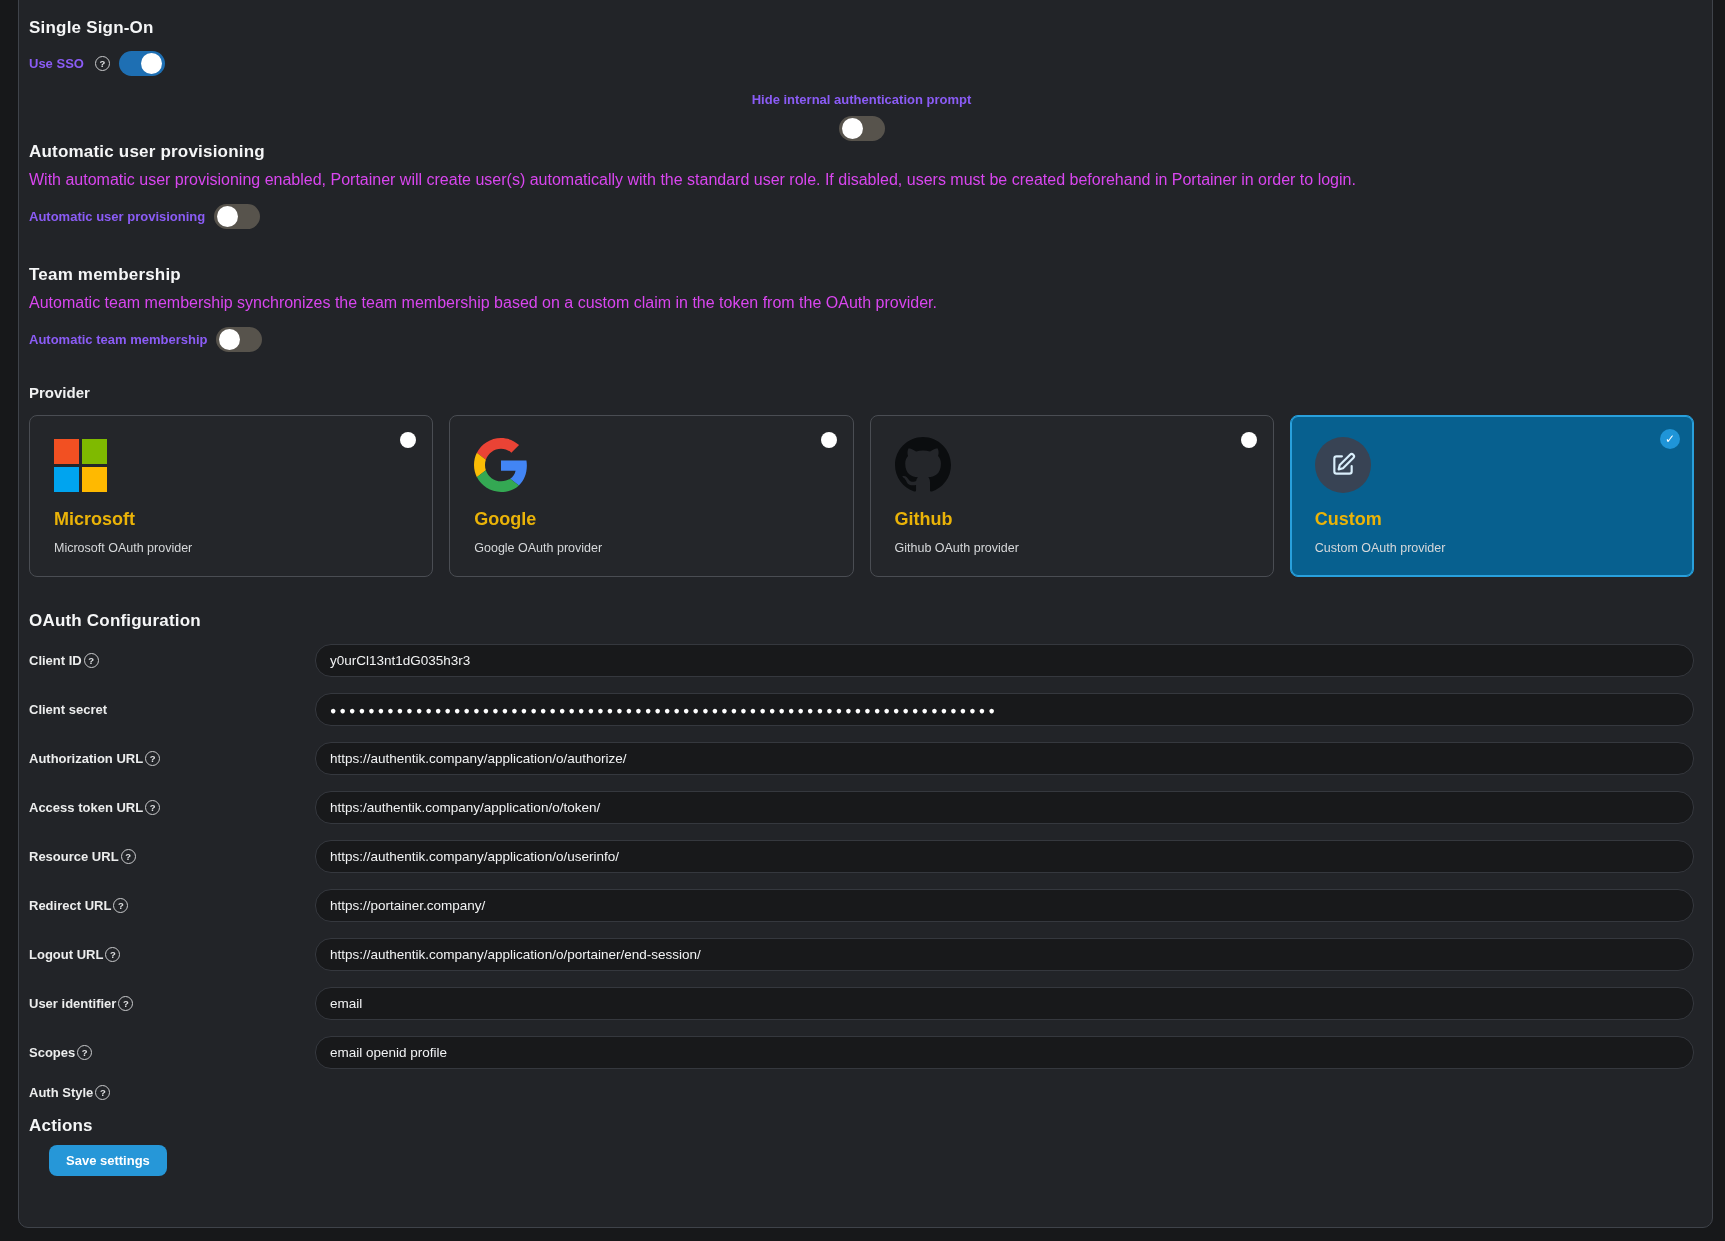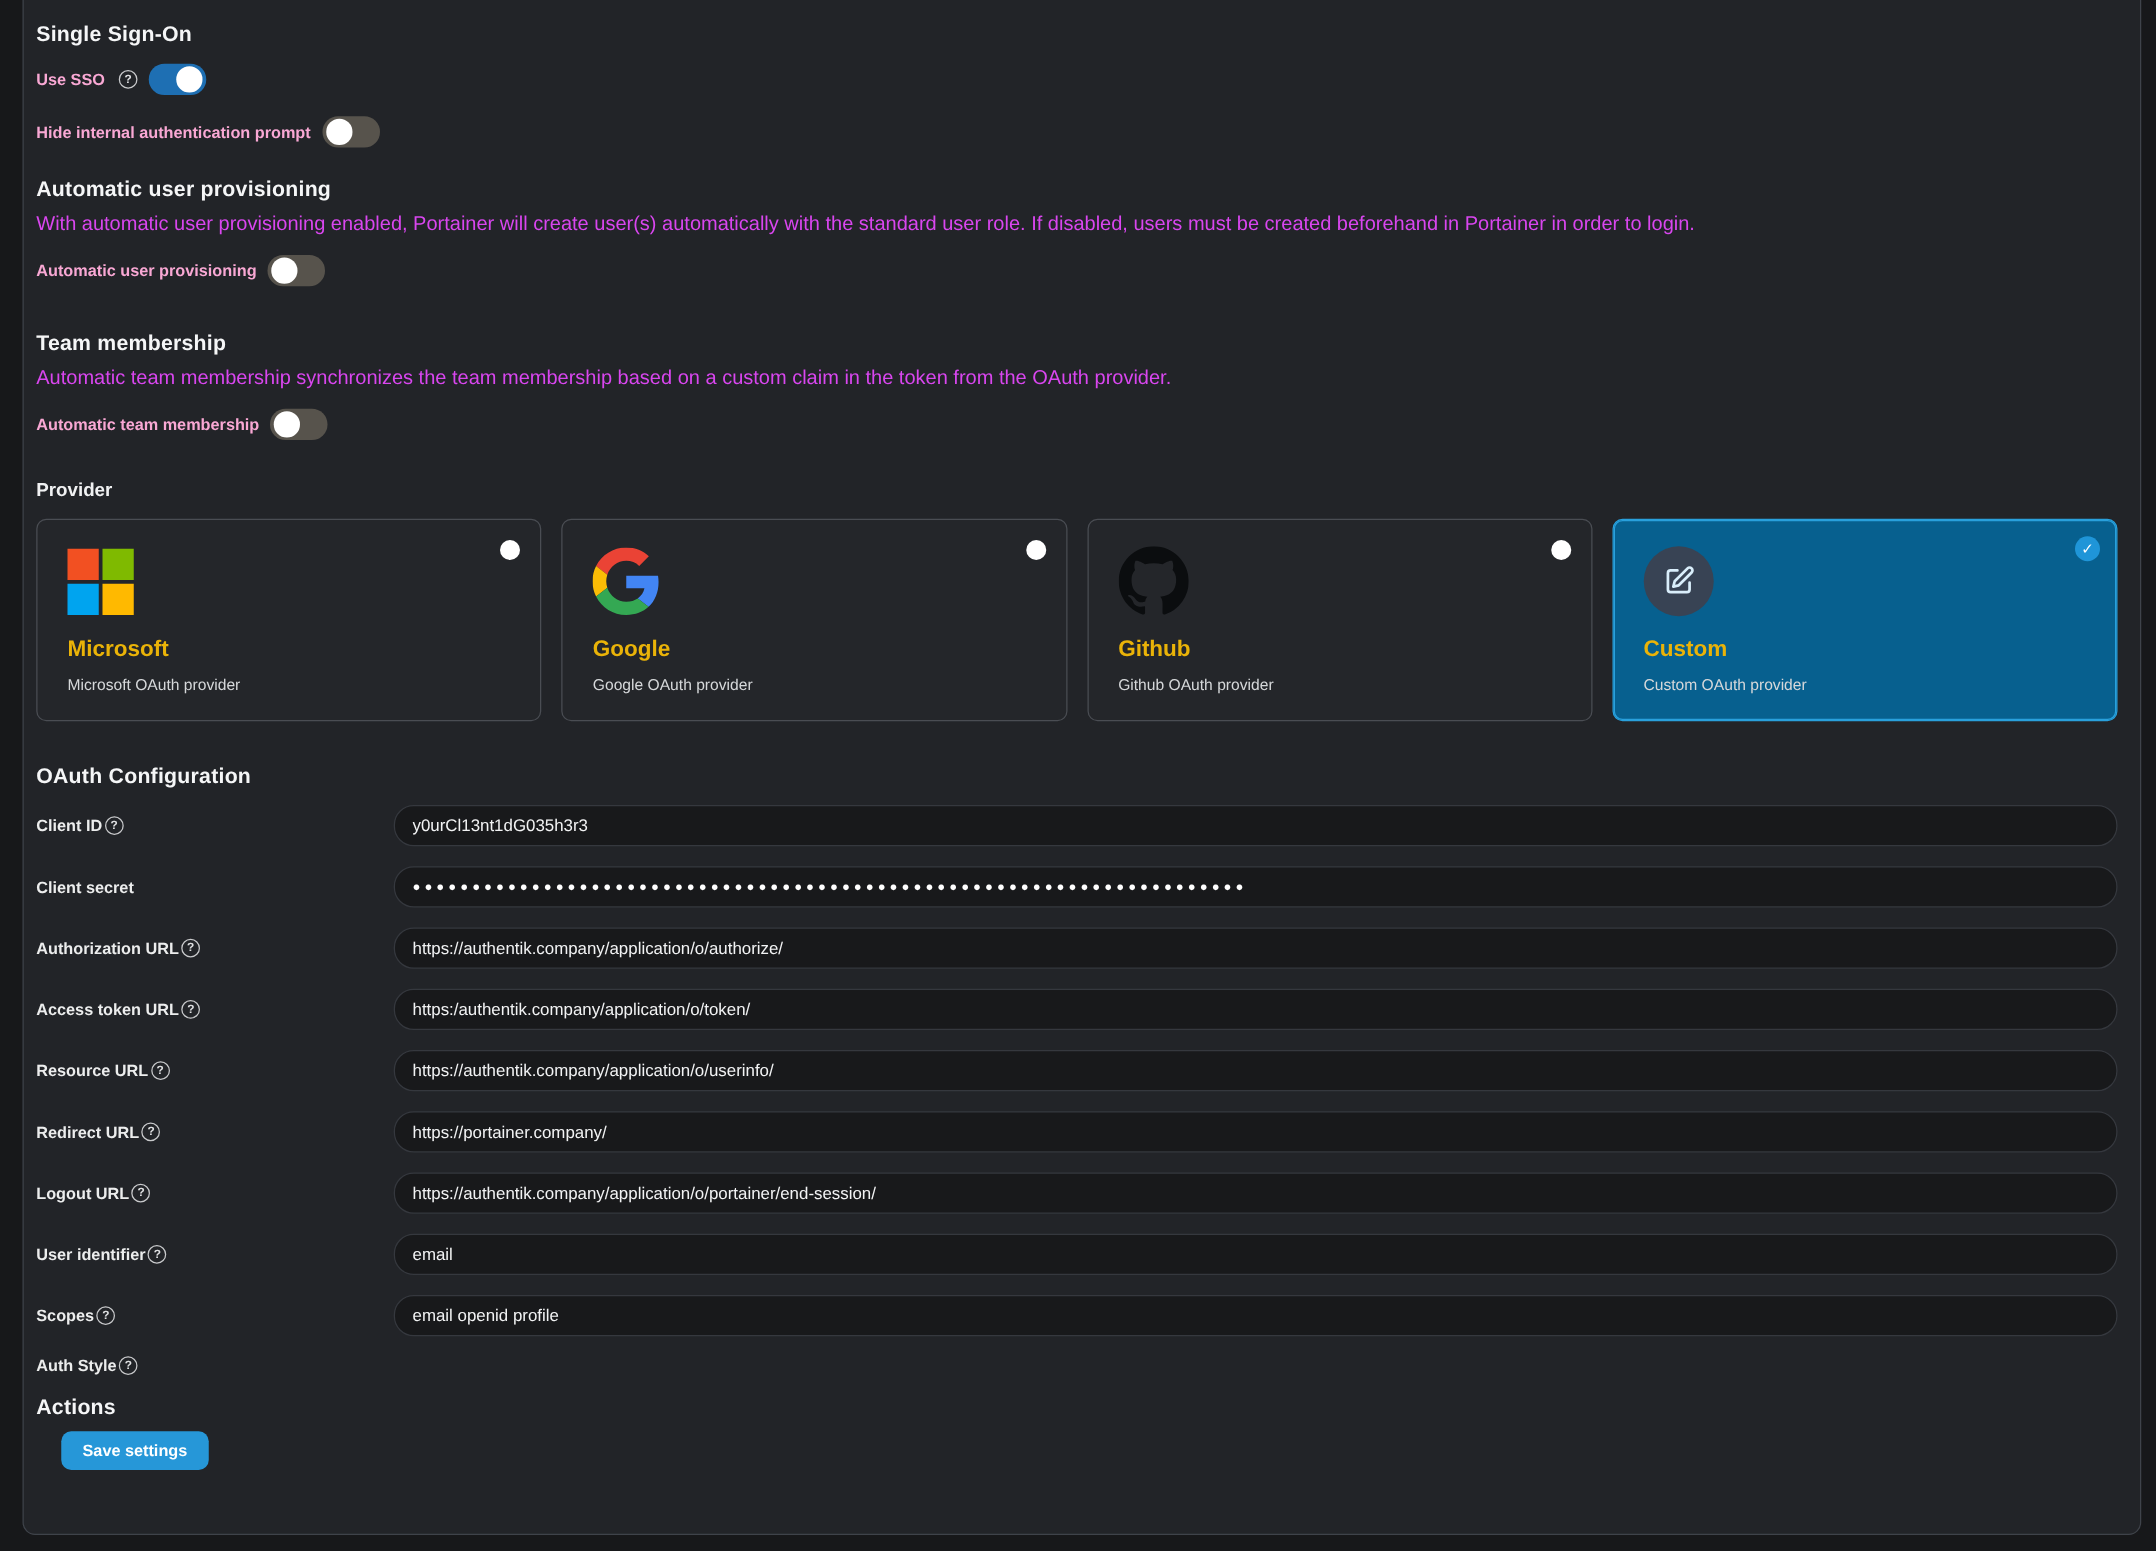--- a/index.html
+++ b/index.html
@@ -15,21 +15,21 @@
     width:1695px; height:1248px;
     background:#222428;
     border:1px solid #3f434a;
     border-radius:10px;
     padding:37px 18px 0 10px;
   }
   h2.section-heading {
     font-size:17px; font-weight:bold; color:#f5f6f7; letter-spacing:.2px;
   }
   .toggle-row { display:flex; align-items:center; gap:9px; height:26px; }
-  .row-label { font-size:13px; font-weight:600; color:#f9a8d4; }
+  .row-label { font-size:13px; font-weight:600; color:#8b5cf6; }
   .desc { font-size:16px; color:#d946ef; }
 
   
   .help {
     display:inline-flex; align-items:center; justify-content:center;
     width:15px; height:15px; border:1.2px solid #c9cacc; border-radius:50%;
     font-size:9.5px; font-weight:bold; color:#dfe0e2; margin-left:2px;
     flex:none;
   }
 
@@ -112,21 +112,21 @@
   .save-btn {
     display:inline-block; background:#2697d8; color:#fff;
     font-size:13px; font-weight:600; border:none; border-radius:8px;
     padding:8px 17px; cursor:pointer;
     font-family:"Liberation Sans","DejaVu Sans",sans-serif;
   }
 
   
   .mt-h1 { margin-top:0; }
   #row-use-sso { margin-top:12px; }
-  #row-hide-prompt { margin-top:16px; }
+  #row-hide-prompt { margin-top:16px;flex-direction:column; }
   #heading-aup { margin-top:24px; }
   .desc { margin-top:9px; }
   #row-aup { margin-top:14px; }
   #heading-team { margin-top:36px; }
   #row-team { margin-top:14px; }
   #provider-label { margin-top:32px; }
   .cards { margin-top:14px; }
   #heading-oauth { margin-top:41px; }
   #oauth-fields { margin-top:13px; }
   #heading-actions { margin-top:14px; }

